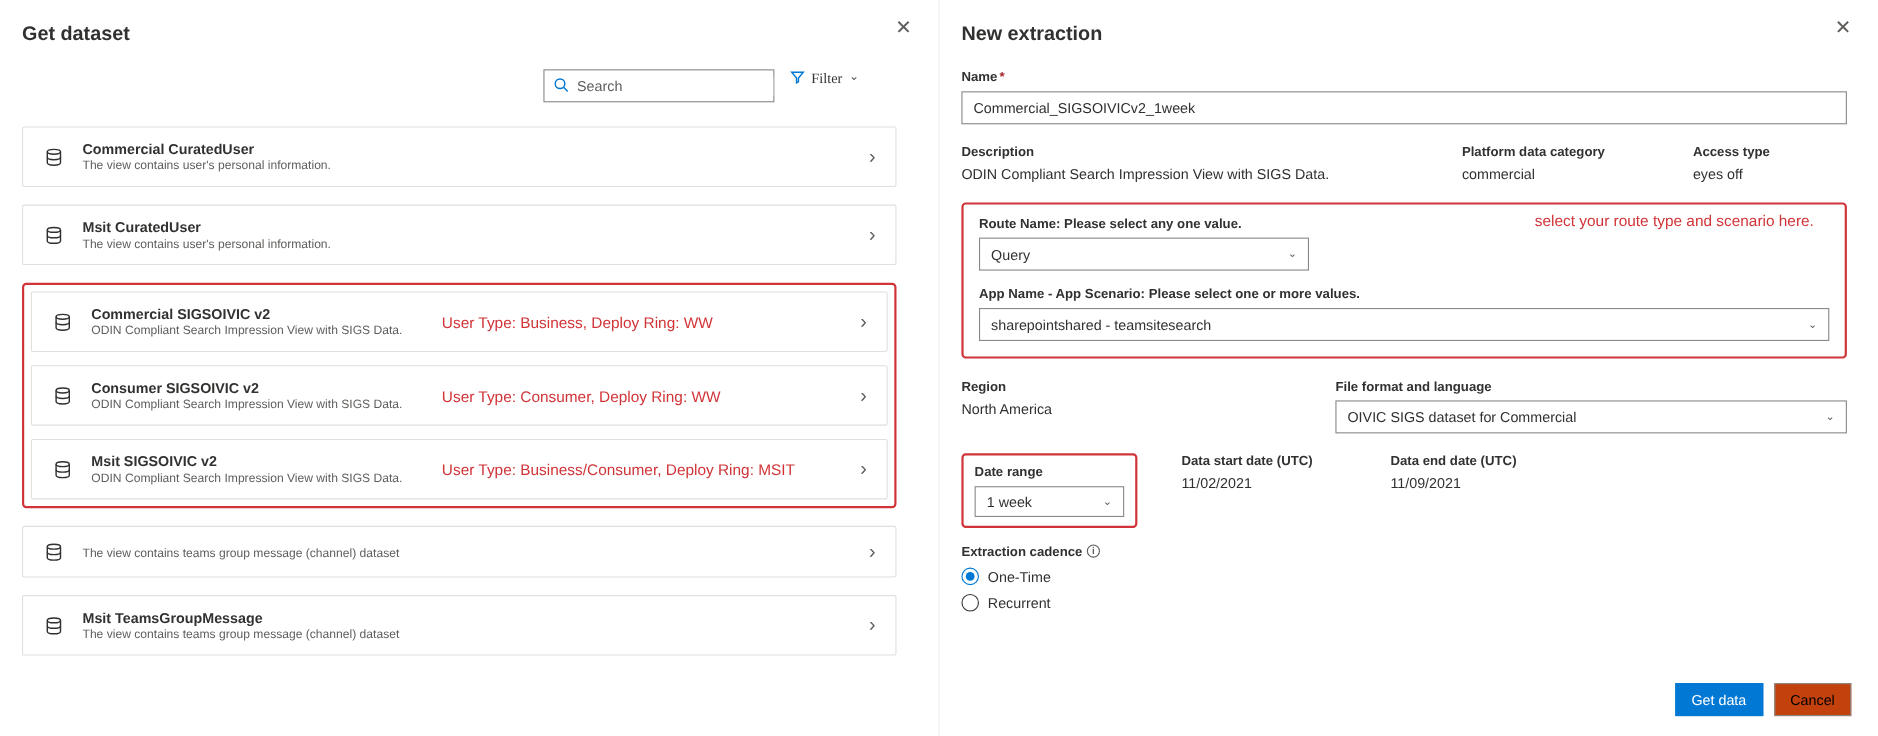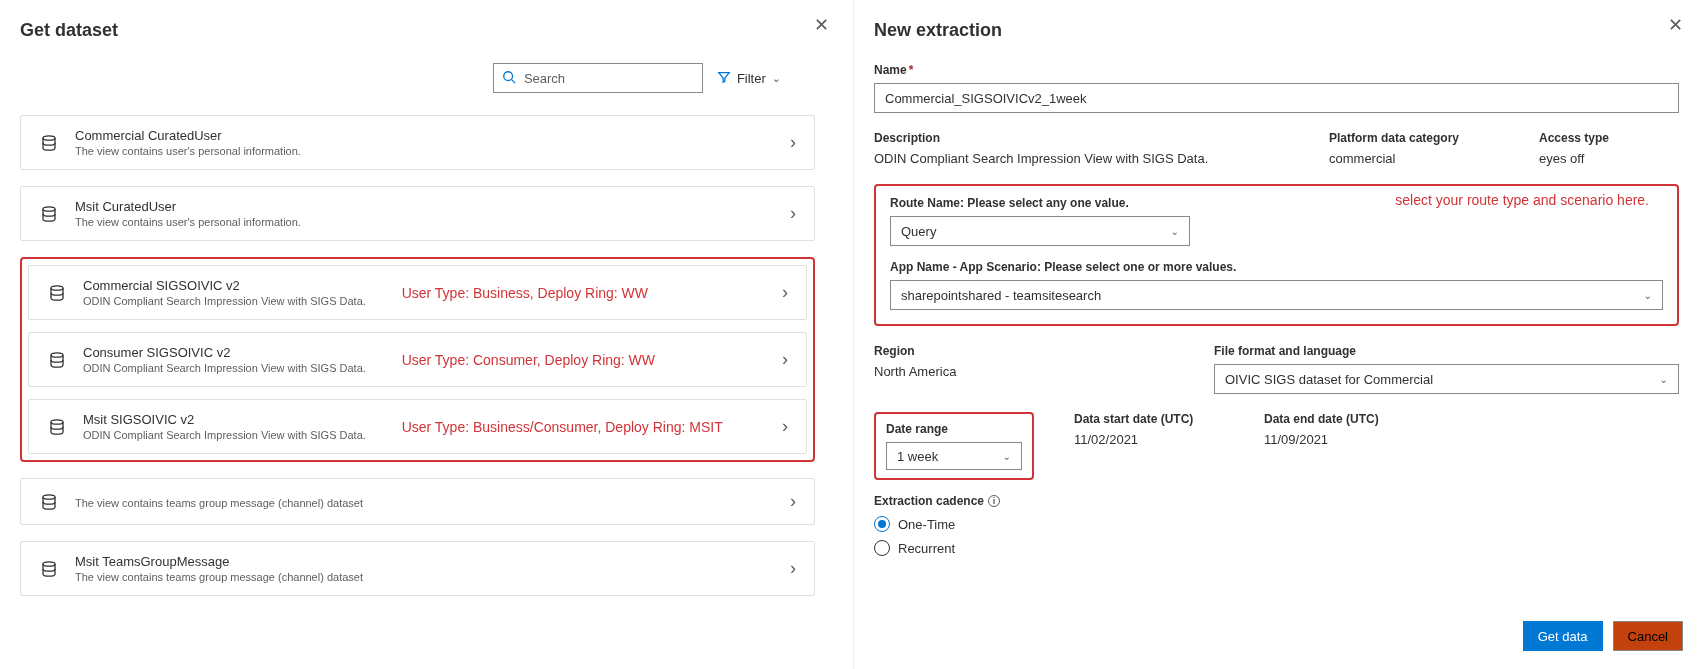--- a/index.html
+++ b/index.html
@@ -56,26 +56,27 @@
   .search-box input {
     border: none;
     outline: none;
     flex: 1;
     font-size: 13px;
     color: #323130;
   }
   .search-box input::placeholder { color: #605e5c; }
   .filter-btn {
     display: flex;
-    align-items: center;
+    align-items: flex-start;
     gap: 6px;
     height: 30px;
     padding: 0 4px;
     color: #323130;
     cursor: pointer;
+    font-family: Liberation Serif, serif;
   }
   .filter-icon svg { stroke: #0078d4; }
   .chev { font-size: 11px; color: #605e5c; }
 
   
   .ds-list { display: flex; flex-direction: column; gap: 16px; padding-right: 10px; }
   .ds-item {
     display: flex;
     align-items: center;
     border: 1px solid #e1dfdd;
@@ -85,21 +86,21 @@
     cursor: pointer;
     position: relative;
   }
   .ds-icon {
     width: 20px; height: 20px;
     margin-right: 16px;
     flex: none;
     color: #323130;
   }
   .ds-text { flex: 1; min-width: 0; }
-  .ds-title { font-weight: 400; font-size: 13px; }
+  .ds-title { font-weight: 700; font-size: 13px; }
   .ds-desc { font-size: 11px; color: #605e5c; margin-top: 2px; }
   .ds-ann {
     flex: 1.2;
     text-align: left;
     color: #d13438;
     font-size: 14px;
     padding-left: 10px;
   }
   .ds-chevron {
     flex: none;

